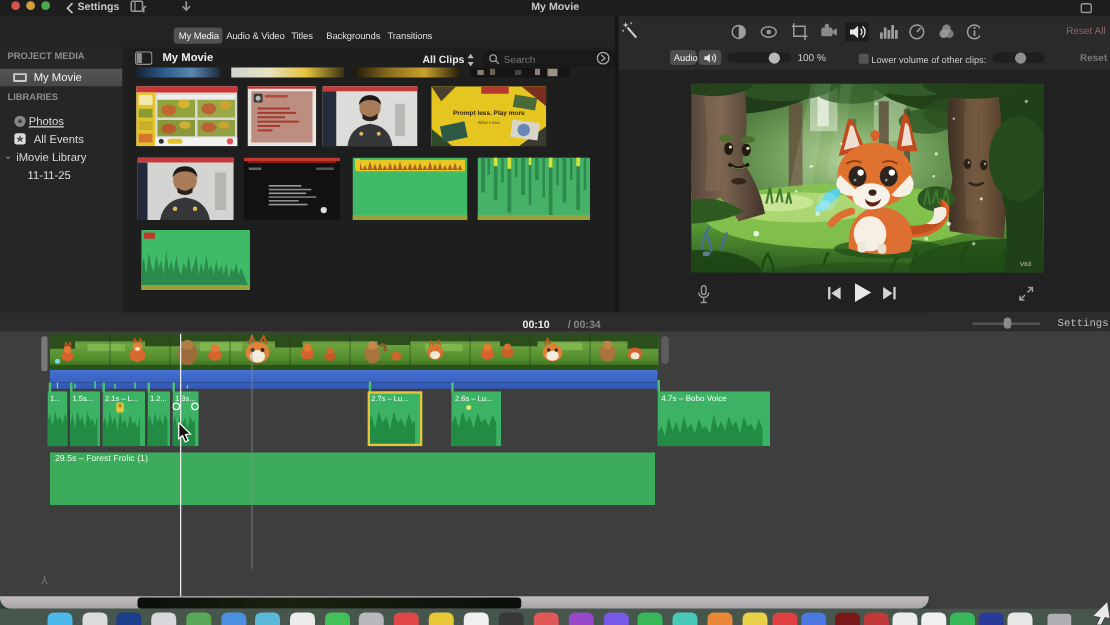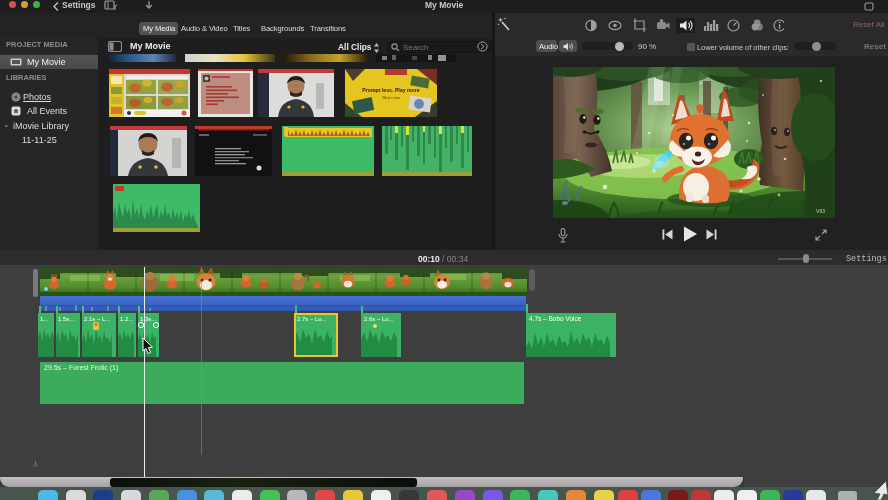--- a/index.html
+++ b/index.html
@@ -312,21 +312,21 @@
 
     <div class="abs" style="left:536px;top:40px;width:21px;height:12px;background:#4e4e4e;border-radius:3px;"></div>
     <div class="abs txt" style="left:539px;top:42px;font-size:7.5px;color:#eee;">Audio</div>
     <div class="abs" style="left:559px;top:40px;width:18px;height:12px;background:#4e4e4e;border-radius:3px;"></div>
     <svg class="abs" style="left:563px;top:42px;" width="11" height="9" viewBox="0 0 11 9">
       <path d="M0.5 3 H2.5 L5 1 V8 L2.5 6 H0.5 Z" fill="#ddd"></path>
       <path d="M6.5 2.7 A2.6 2.6 0 0 1 6.5 6.3 M8 1.2 A4.5 4.5 0 0 1 8 7.8" stroke="#ddd" stroke-width="0.9" fill="none"></path>
     </svg>
     <div class="abs" style="left:582px;top:42px;width:51px;height:8px;background:#1f1f1f;border-radius:4px;"></div>
     <div class="abs" style="left:615px;top:41.5px;width:9px;height:9px;border-radius:50%;background:#b9b9b9;"></div>
-    <div class="abs txt" style="left:638px;top:42px;font-size:8px;color:#ccc;">90 %</div>
+    <div class="abs txt" style="left:638px;top:42px;font-size:8px;color:#ccc;">100 %</div>
     <div class="abs" style="left:687px;top:42.5px;width:8px;height:8px;background:#555;border-radius:1.5px;"></div>
     <div class="abs txt" style="left:697px;top:42.5px;font-size:7.4px;color:#ccc;">Lower volume of other clips:</div>
     <div class="abs" style="left:794px;top:42px;width:42px;height:8px;background:#1f1f1f;border-radius:4px;"></div>
     <div class="abs" style="left:812px;top:41.5px;width:9px;height:9px;border-radius:50%;background:#8e8e8e;"></div>
     <div class="abs txt" style="left:864px;top:42px;font-size:8px;color:#777;font-weight:bold;">Reset</div>
   </div>
 
   <div class="abs" style="left:495px;top:56px;width:393px;height:194px;background:#212121;"></div>
   <svg id="viewerimg" class="abs" style="left:553px;top:67px;" width="282" height="151" viewBox="0 0 282 151">
     <defs>
@@ -500,21 +500,21 @@
       <rect x="8.7" y="0.5" width="1.8" height="10" fill="#d5d5d5"></rect>
       <path d="M0.5 0.5 V10.5 L8 5.5 Z" fill="#d5d5d5"></path>
     </svg>
     <svg class="abs" style="left:815px;top:229px;" width="12" height="12" viewBox="0 0 12 12">
       <path d="M7.5 1 H11 V4.5 M11 1 L7 5 M4.5 11 H1 V7.5 M1 11 L5 7" stroke="#9e9e9e" stroke-width="1.2" fill="none"></path>
     </svg>
   </div>
 
   <div class="abs" style="left:744px;top:250px;width:144px;height:241px;background:#3e3e3e;border-radius:0 0 8px 0;"></div>
   <div class="abs" style="left:0;top:250px;width:888px;height:15px;background:#2c2c2c;"></div>
-  <div class="abs txt" style="left:418px;top:254px;font-size:8.5px;font-weight:bold;color:#eee;">00:10<span style="color:#888;font-weight:normal;"> / 00:34</span></div>
+  <div class="abs txt" style="left:418px;top:254px;font-size:8.5px;font-weight:bold;color:#eee;">00:10<span style="color:#888;font-weight:bold;padding-left:12px;"> / 00:34</span></div>
   <div class="abs" style="left:778px;top:258px;width:54px;height:1.5px;background:#555;"></div>
   <div class="abs" style="left:803px;top:254px;width:6px;height:9px;border-radius:3px;background:#8a8a8a;"></div>
   <div class="abs txt" style="left:846px;top:254px;font-size:8.5px;color:#bbb;font-family:Liberation Mono, monospace;">Settings</div>
 
   <div class="abs" style="left:0;top:265px;width:744px;height:212px;background:#3e3e3e;"></div>
   <div id="timeline">
 
     <div class="abs" style="left:33px;top:269px;width:5px;height:28px;background:#787878;border-radius:2px;"></div>
 
     <svg class="abs" style="left:40px;top:267px;" width="487" height="29" viewBox="0 0 487 29">

